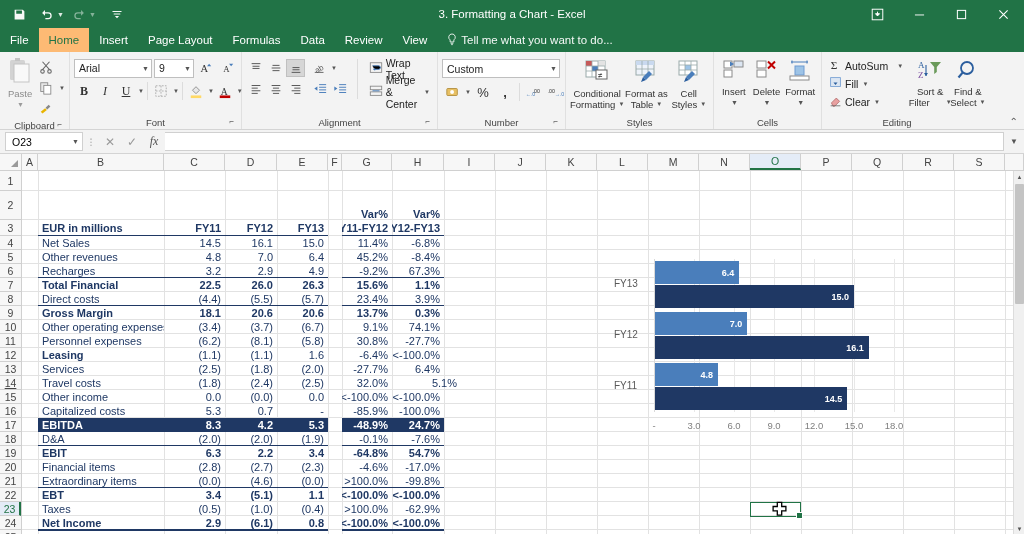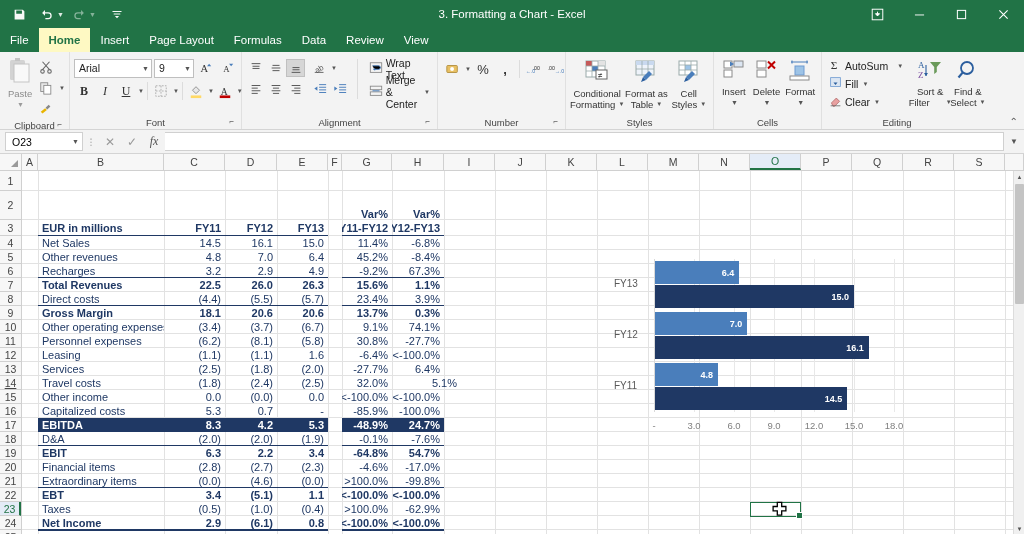--- a/index.html
+++ b/index.html
@@ -34,21 +34,21 @@
   }
 
   
   .tabbar {
     height:24px; background:#217346; display:flex; align-items:stretch;
     color:#fff; font-size:11.5px; position:relative;
   }
   .tab {
     padding:0 10px; display:flex; align-items:center; color:#fff; white-space:nowrap;
   }
-  .tab.active { background:#fef9c3; color:#217346; font-weight:bold; }
+  .tab.active { background:#fdba74; color:#217346; font-weight:normal; }
   .tellme { display:flex; align-items:center; gap:4px; padding:0 10px; color:#fff; opacity:.95;}
   .tb-right { margin-left:auto; display:flex; align-items:center; }
   .signin { padding:0 10px; font-size:11.5px; }
   .sharebtn { padding:0 10px; display:flex; align-items:center; gap:4px; font-size:11.5px; }
 
   
   .ribbon {
     height:78px; background:#f3f3f3; border-bottom:1px solid #d4d4d4;
     display:flex; align-items:stretch; position:relative;
   }
@@ -249,20 +249,29 @@
 
 <div class="tabbar">
   <div class="tab">File</div>
   <div class="tab active">Home</div>
   <div class="tab">Insert</div>
   <div class="tab">Page Layout</div>
   <div class="tab">Formulas</div>
   <div class="tab">Data</div>
   <div class="tab">Review</div>
   <div class="tab">View</div>
+  <div class="tellme">
+    <span>
+      <svg width="10" height="13" viewBox="0 0 12 16">
+          <path fill="none" stroke="#fff" stroke-width="1.1" d="M6 1.2a4 4 0 0 0-2.3 7.3V11h4.6V8.5A4 4 0 0 0 6 1.2z"></path>
+          <path stroke="#fff" stroke-width="1.1" d="M4.3 12.6h3.4M5 14.3h2"></path>
+        </svg>
+    </span>
+    <span>Tell me what you want to do...</span>
+  </div>
 </div>
 
 <div class="ribbon">
 
   <div class="rgroup" style="width:70px">
     <div class="rgroup-body">
       <div class="bigbtn" style="width:34px;opacity:.55">
         <span class="bigicon">
           <svg width="26" height="28" viewBox="0 0 26 28">
               <rect x="3" y="3" width="15" height="20" rx="1.5" fill="#b9b9b9"></rect>
@@ -447,20 +456,24 @@
       </div>
     </div>
     <div class="rgroup-label">
       <span>Alignment</span>
       <span class="dlg-launcher">⌐</span>
     </div>
   </div>
 
   <div class="rgroup" style="width:128px">
     <div class="rgroup-body" style="flex-direction:column;padding-top:4px;gap:4px;">
+      <div class="combo numfmt">
+        <span class="cv">Custom</span>
+        <span class="cd">▼</span>
+      </div>
       <div class="smrow">
         <div class="smbtn">
           <svg width="15" height="14" viewBox="0 0 16 16">
               <rect x="1.5" y="4" width="12" height="8" rx="1" fill="#e8c063" stroke="#b08d3c" stroke-width="1"></rect>
               <circle cx="7.5" cy="8" r="2.2" fill="#fff"></circle>
             </svg>
         </div>
         <span class="caret">▼</span>
         <div class="smbtn" style="font-size:13px;color:#333">%</div>
         <div class="smbtn" style="font-size:13px;color:#333;font-weight:bold">,</div>
@@ -832,21 +845,21 @@
         <div class="cell r" style="left: 203px; top: 79px; width: 52px; height: 14px;">7.0</div>
         <div class="cell r" style="left: 255px; top: 79px; width: 51px; height: 14px;">6.4</div>
         <div class="cell r" style="left: 320px; top: 79px; width: 50px; height: 14px;">45.2%</div>
         <div class="cell r" style="left: 370px; top: 79px; width: 52px; height: 14px;">-8.4%</div>
         <div class="cell l" style="left: 16px; top: 93px; width: 126px; height: 14px;">Recharges</div>
         <div class="cell r" style="left: 142px; top: 93px; width: 61px; height: 14px;">3.2</div>
         <div class="cell r" style="left: 203px; top: 93px; width: 52px; height: 14px;">2.9</div>
         <div class="cell r" style="left: 255px; top: 93px; width: 51px; height: 14px;">4.9</div>
         <div class="cell r" style="left: 320px; top: 93px; width: 50px; height: 14px;">-9.2%</div>
         <div class="cell r" style="left: 370px; top: 93px; width: 52px; height: 14px;">67.3%</div>
-        <div class="cell l bold" style="left: 16px; top: 107px; width: 126px; height: 14px;">Total Revenues</div>
+        <div class="cell l bold" style="left: 16px; top: 107px; width: 126px; height: 14px;">Total Financial</div>
         <div class="cell r bold" style="left: 142px; top: 107px; width: 61px; height: 14px;">22.5</div>
         <div class="cell r bold" style="left: 203px; top: 107px; width: 52px; height: 14px;">26.0</div>
         <div class="cell r bold" style="left: 255px; top: 107px; width: 51px; height: 14px;">26.3</div>
         <div class="cell r bold" style="left: 320px; top: 107px; width: 50px; height: 14px;">15.6%</div>
         <div class="cell r bold" style="left: 370px; top: 107px; width: 52px; height: 14px;">1.1%</div>
         <div class="cell l" style="left: 16px; top: 121px; width: 126px; height: 14px;">Direct costs</div>
         <div class="cell r" style="left: 142px; top: 121px; width: 61px; height: 14px;">(4.4)</div>
         <div class="cell r" style="left: 203px; top: 121px; width: 52px; height: 14px;">(5.5)</div>
         <div class="cell r" style="left: 255px; top: 121px; width: 51px; height: 14px;">(5.7)</div>
         <div class="cell r" style="left: 320px; top: 121px; width: 50px; height: 14px;">23.4%</div>
@@ -862,21 +875,21 @@
         <div class="cell r" style="left: 203px; top: 149px; width: 52px; height: 14px;">(3.7)</div>
         <div class="cell r" style="left: 255px; top: 149px; width: 51px; height: 14px; text-align: center;">(6.7)</div>
         <div class="cell r" style="left: 320px; top: 149px; width: 50px; height: 14px;">9.1%</div>
         <div class="cell r" style="left: 370px; top: 149px; width: 52px; height: 14px;">74.1%</div>
         <div class="cell l" style="left: 16px; top: 163px; width: 126px; height: 14px;">Personnel expenses</div>
         <div class="cell r" style="left: 142px; top: 163px; width: 61px; height: 14px;">(6.2)</div>
         <div class="cell r" style="left: 203px; top: 163px; width: 52px; height: 14px;">(8.1)</div>
         <div class="cell r" style="left: 255px; top: 163px; width: 51px; height: 14px;">(5.8)</div>
         <div class="cell r" style="left: 320px; top: 163px; width: 50px; height: 14px;">30.8%</div>
         <div class="cell r" style="left: 370px; top: 163px; width: 52px; height: 14px;">-27.7%</div>
-        <div class="cell l" style="left: 16px; top: 177px; width: 126px; height: 14px;">Leasing</div>
+        <div class="cell l" style="left: 16px; top: 177px; width: 126px; height: 14px; font-weight: bold;">Leasing</div>
         <div class="cell r" style="left: 142px; top: 177px; width: 61px; height: 14px;">(1.1)</div>
         <div class="cell r" style="left: 203px; top: 177px; width: 52px; height: 14px;">(1.1)</div>
         <div class="cell r" style="left: 255px; top: 177px; width: 51px; height: 14px;">1.6</div>
         <div class="cell r" style="left: 320px; top: 177px; width: 50px; height: 14px;">-6.4%</div>
         <div class="cell r" style="left: 370px; top: 177px; width: 52px; height: 14px;">&lt;-100.0%</div>
         <div class="cell l" style="left: 16px; top: 191px; width: 126px; height: 14px;">Services</div>
         <div class="cell r" style="left: 142px; top: 191px; width: 61px; height: 14px;">(2.5)</div>
         <div class="cell r" style="left: 203px; top: 191px; width: 52px; height: 14px;">(1.8)</div>
         <div class="cell r" style="left: 255px; top: 191px; width: 51px; height: 14px;">(2.0)</div>
         <div class="cell r" style="left: 320px; top: 191px; width: 50px; height: 14px;">-27.7%</div>

